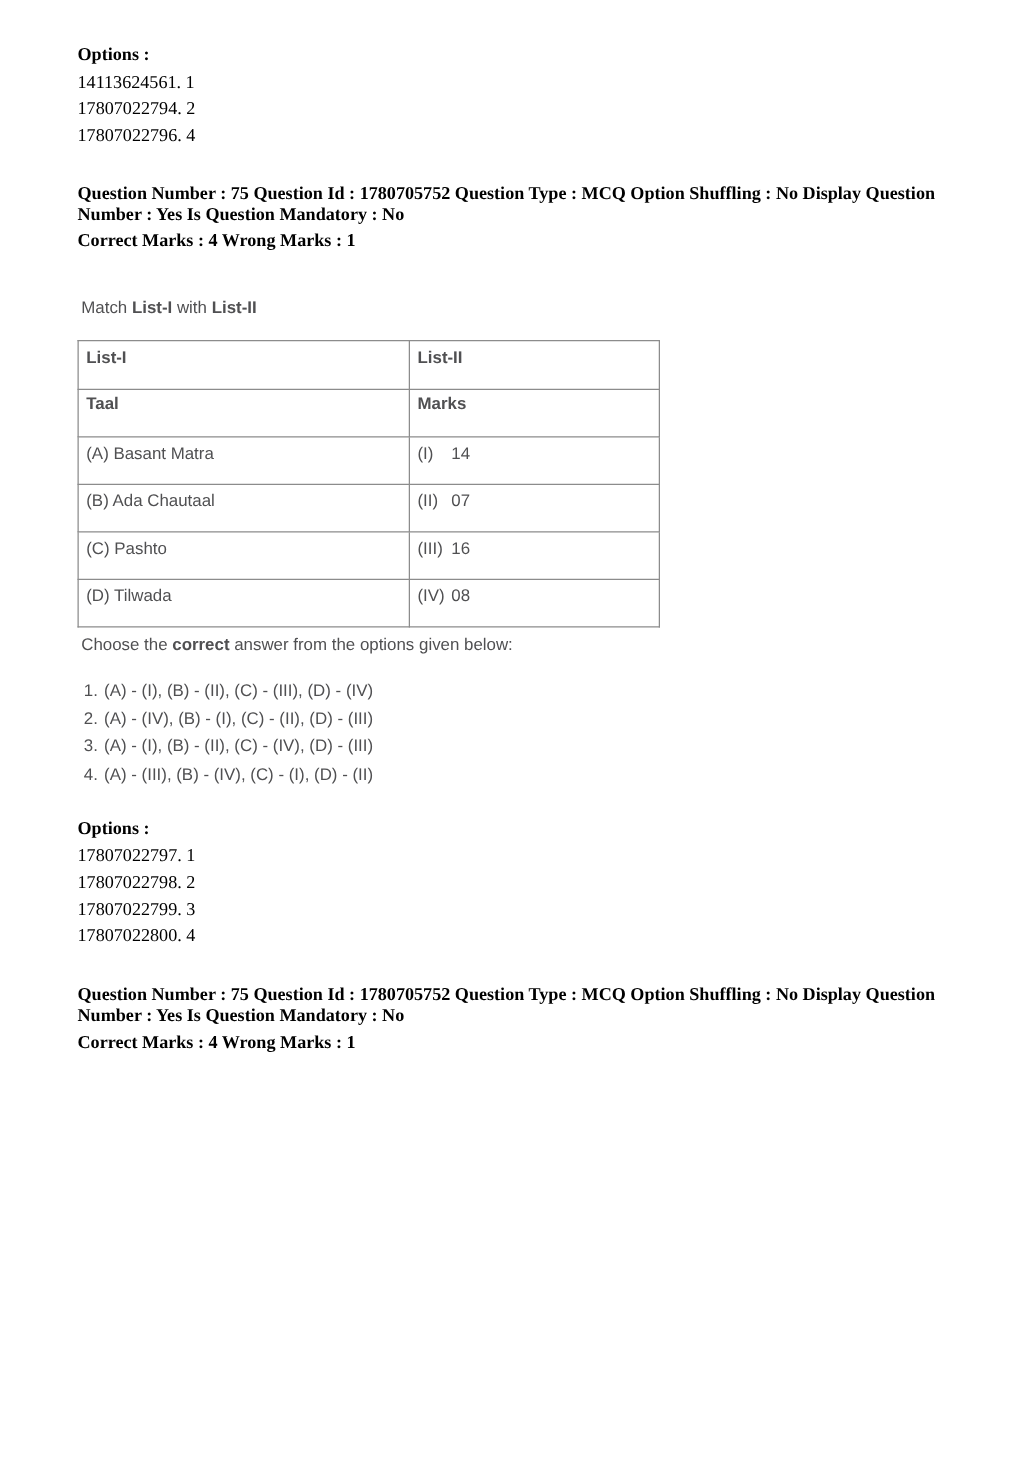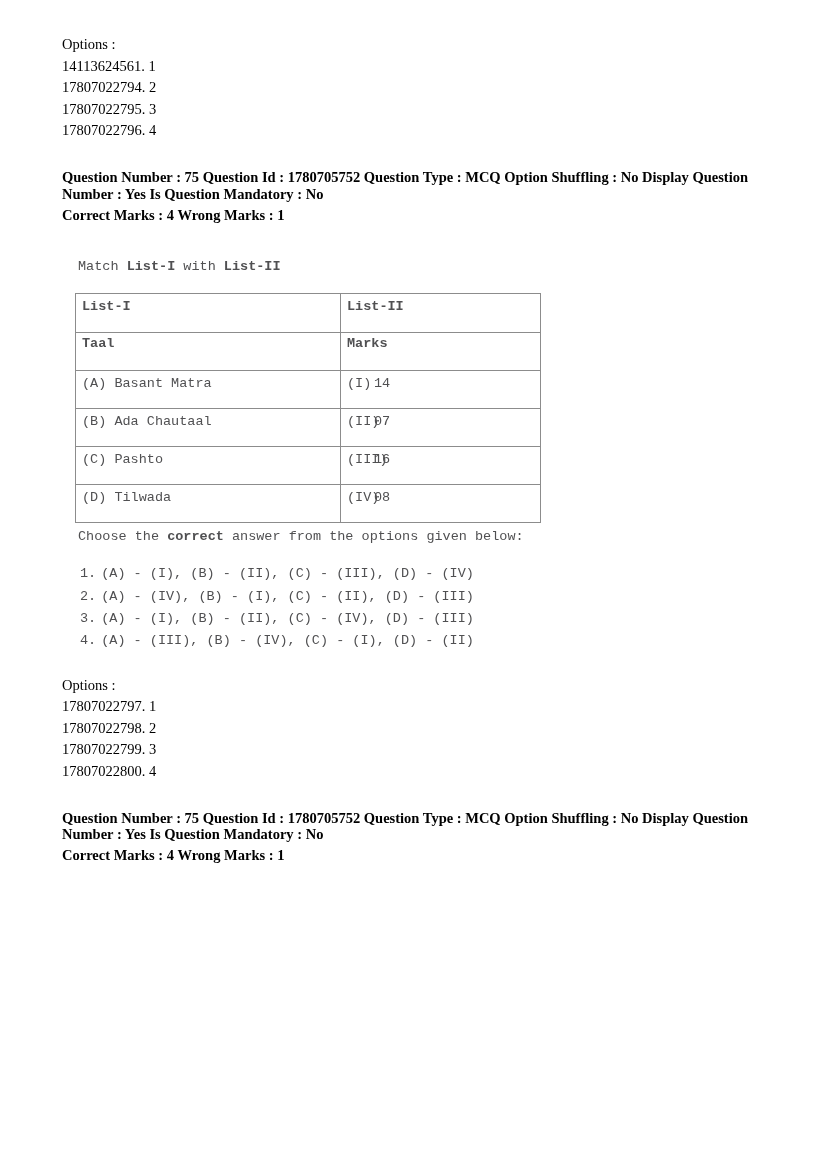--- a/index.html
+++ b/index.html
@@ -15,37 +15,36 @@
   }
   .page {
     position: relative;
     width: 826px;
     height: 1169px;
     padding: 34px 58px 0 62px;
   }
 
   
   .options-block { font-size: 14.5px; line-height: 21.6px; }
-  .options-label { font-weight: normal; }
+  .options-label { font-weight: bold; }
   .option-id-line { font-weight: normal; }
 
   
   .question-header {
     margin-top: 27px;
     font-weight: bold;
     font-size: 14.5px;
     line-height: 16.8px;
   }
   .question-header .marks-line { margin-top: 4px; }
 
   
   .content {
     margin-top: 35px;
-    margin-left: 13px;
-    font-family: Liberation Mono, monospace;
+    font-family: Liberation Sans, sans-serif;
     color: #505052;
     font-size: 13.5px;
   }
   .match-line, .choose-line {
     padding-left: 3px;
     line-height: 18px;
   }
   .bold-word { font-weight: bold; }
 
   table.match-table {
@@ -84,24 +83,20 @@
 
   <div class="options-block">
     <div class="options-label">Options :</div>
     <div class="option-id-line">
       <span>14113624561.</span>
       <span>1</span>
     </div>
     <div class="option-id-line">
       <span>17807022794.</span>
       <span>2</span>
-    </div>
-    <div class="option-id-line">
-      <span>17807022795.</span>
-      <span>3</span>
     </div>
     <div class="option-id-line">
       <span>17807022796.</span>
       <span>4</span>
     </div>
   </div>
 
   <div class="question-header">
     <div>Question Number : 75 Question Id : 1780705752 Question Type : MCQ Option Shuffling : No Display Question</div>
     <div>Number : Yes Is Question Mandatory : No</div>

